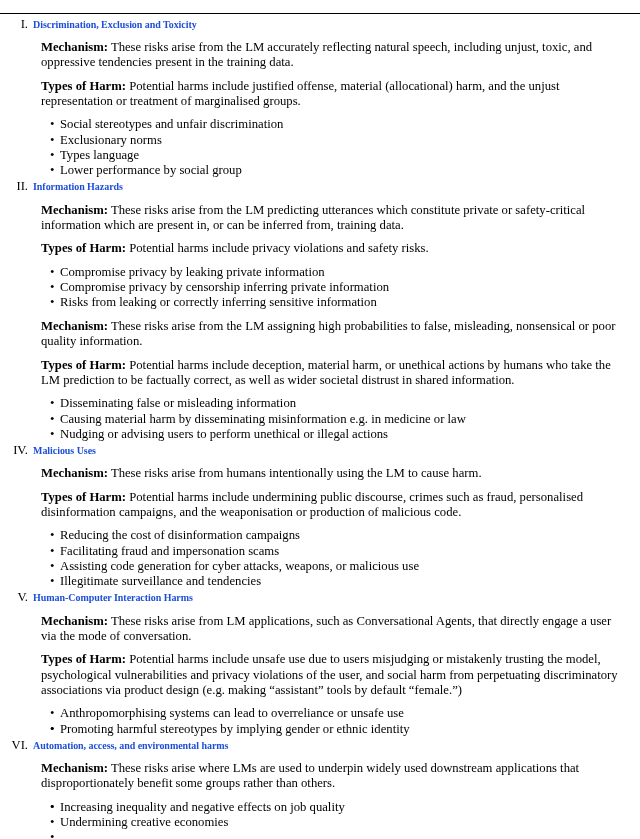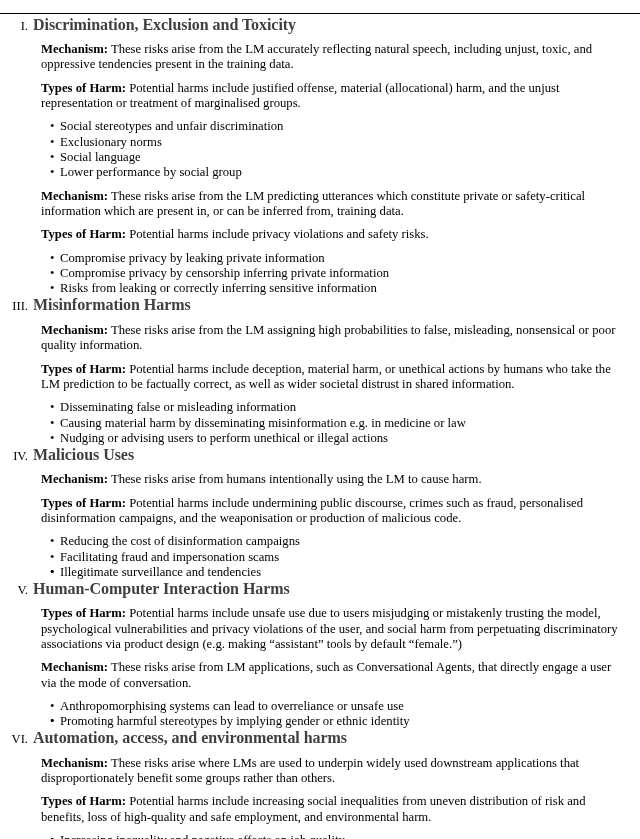--- a/index.html
+++ b/index.html
@@ -57,23 +57,23 @@
     display: inline-block;
     width: 28px;
     min-width: 28px;
     text-align: right;
     font-size: 12.6px;
     color: #000;
     font-family: "Liberation Serif", "DejaVu Serif", serif;
   }
   .sec-title {
     padding-left: 5px;
-    font-size: 16px;
+    font-size: 10px;
     font-weight: bold;
-    color: #404040;
+    color: #1d4ed8;
     font-family: "Liberation Serif", "DejaVu Serif", serif;
     letter-spacing: -0.05px;
   }
   .para {
     margin: 8px;
     padding-left: 33px;
     padding-right: 4px;
     font-size: 12.7px;
     line-height: 15.35px;
     text-align: left;
@@ -117,80 +117,79 @@
   <div class="section">
         <div class="head-row">
           <span class="numeral">I.</span>
           <span class="sec-title">Discrimination, Exclusion and Toxicity</span>
         </div>
         <p class="para"><b>Mechanism:</b><span> These risks arise from the LM accurately reflecting natural speech, including unjust, toxic, and oppressive tendencies present in the training data.</span></p>
         <p class="para"><b>Types of Harm:</b><span> Potential harms include justified offense, material (allocational) harm, and the unjust representation or treatment of marginalised groups.</span></p>
         <ul class="bullets">
           <li><span class="dot">•</span><span>Social stereotypes and unfair discrimination</span></li>
           <li><span class="dot">•</span><span>Exclusionary norms</span></li>
-          <li><span class="dot">•</span><span>Social language</span></li>
+          <li><span class="dot">•</span><span>Types language</span></li>
           <li><span class="dot">•</span><span>Lower performance by social group</span></li>
         </ul>
       </div>
       <div class="section">
+        <div class="head-row">
+          <span class="numeral">II.</span>
+          <span class="sec-title">Information Hazards</span>
+        </div>
         <p class="para"><b>Mechanism:</b><span> These risks arise from the LM predicting utterances which constitute private or safety-critical information which are present in, or can be inferred from, training data.</span></p>
         <p class="para"><b>Types of Harm:</b><span> Potential harms include privacy violations and safety risks.</span></p>
         <ul class="bullets">
           <li><span class="dot">•</span><span>Compromise privacy by leaking private information</span></li>
           <li><span class="dot">•</span><span>Compromise privacy by censorship inferring private information</span></li>
           <li><span class="dot">•</span><span>Risks from leaking or correctly inferring sensitive information</span></li>
         </ul>
       </div>
       <div class="section">
-        <div class="head-row">
-          <span class="numeral">III.</span>
-          <span class="sec-title">Misinformation Harms</span>
-        </div>
         <p class="para"><b>Mechanism:</b><span> These risks arise from the LM assigning high probabilities to false, misleading, nonsensical or poor quality information.</span></p>
         <p class="para"><b>Types of Harm:</b><span> Potential harms include deception, material harm, or unethical actions by humans who take the LM prediction to be factually correct, as well as wider societal distrust in shared information.</span></p>
         <ul class="bullets">
           <li><span class="dot">•</span><span>Disseminating false or misleading information</span></li>
           <li><span class="dot">•</span><span>Causing material harm by disseminating misinformation e.g. in medicine or law</span></li>
           <li><span class="dot">•</span><span>Nudging or advising users to perform unethical or illegal actions</span></li>
         </ul>
       </div>
       <div class="section">
         <div class="head-row">
           <span class="numeral">IV.</span>
           <span class="sec-title">Malicious Uses</span>
         </div>
         <p class="para"><b>Mechanism:</b><span> These risks arise from humans intentionally using the LM to cause harm.</span></p>
         <p class="para"><b>Types of Harm:</b><span> Potential harms include undermining public discourse, crimes such as fraud, personalised disinformation campaigns, and the weaponisation or production of malicious code.</span></p>
         <ul class="bullets">
           <li><span class="dot">•</span><span>Reducing the cost of disinformation campaigns</span></li>
           <li><span class="dot">•</span><span>Facilitating fraud and impersonation scams</span></li>
-          <li><span class="dot">•</span></li>
+          <li><span class="dot">•</span><span>Assisting code generation for cyber attacks, weapons, or malicious use</span></li>
           <li><span class="dot">•</span><span>Illegitimate surveillance and tendencies</span></li>
         </ul>
       </div>
       <div class="section">
         <div class="head-row">
           <span class="numeral">V.</span>
           <span class="sec-title">Human-Computer Interaction Harms</span>
         </div>
+        <p class="para"><b>Mechanism:</b><span> These risks arise from LM applications, such as Conversational Agents, that directly engage a user via the mode of conversation.</span></p>
         <p class="para"><b>Types of Harm:</b><span> Potential harms include unsafe use due to users misjudging or mistakenly trusting the model, psychological vulnerabilities and privacy violations of the user, and social harm from perpetuating discriminatory associations via product design (e.g. making “assistant” tools by default “female.”)</span></p>
-        <p class="para"><b>Mechanism:</b><span> These risks arise from LM applications, such as Conversational Agents, that directly engage a user via the mode of conversation.</span></p>
         <ul class="bullets">
           <li><span class="dot">•</span><span>Anthropomorphising systems can lead to overreliance or unsafe use</span></li>
           <li><span class="dot">•</span></li>
           <li><span class="dot">•</span><span>Promoting harmful stereotypes by implying gender or ethnic identity</span></li>
         </ul>
       </div>
       <div class="section">
         <div class="head-row">
           <span class="numeral">VI.</span>
           <span class="sec-title">Automation, access, and environmental harms</span>
         </div>
         <p class="para"><b>Mechanism:</b><span> These risks arise where LMs are used to underpin widely used downstream applications that disproportionately benefit some groups rather than others.</span></p>
-        <p class="para"><b>Types of Harm:</b><span> Potential harms include increasing social inequalities from uneven distribution of risk and benefits, loss of high-quality and safe employment, and environmental harm.</span></p>
         <ul class="bullets">
           <li><span class="dot">•</span></li>
           <li><span class="dot">•</span><span>Increasing inequality and negative effects on job quality</span></li>
           <li><span class="dot">•</span><span>Undermining creative economies</span></li>
           <li><span class="dot">•</span></li>
         </ul>
       </div>
     </div>
 
 </div>

